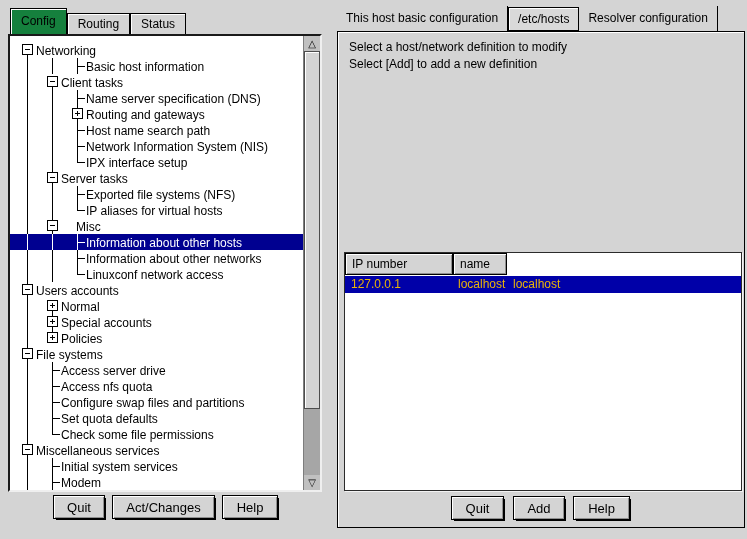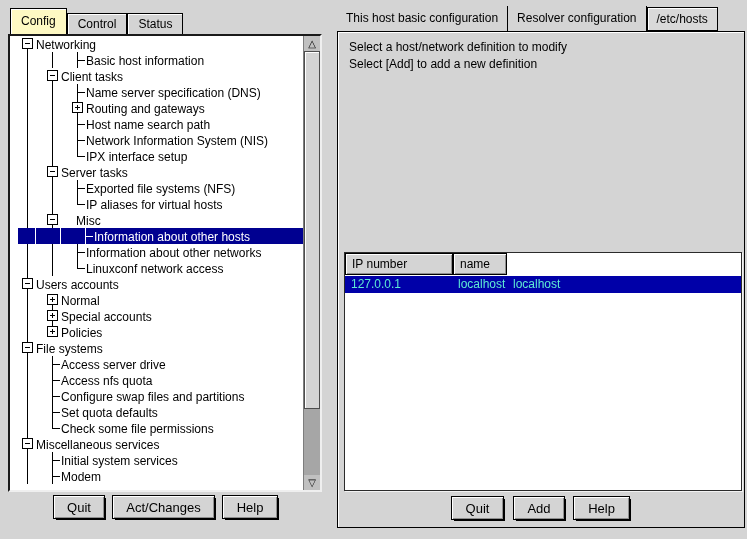--- a/index.html
+++ b/index.html
@@ -4,29 +4,29 @@
 <style>
   html,body{margin:0;padding:0;background:#d4d4d4;}
   .screen{position:relative;width:747px;height:539px;background:#d4d4d4;
           font-family:"Liberation Sans",sans-serif;font-size:12px;color:#000;overflow:hidden;}
   
   .tabbar{position:absolute;display:flex;align-items:flex-end;}
   .ltabs{left:10px;top:8px;height:26px;}
   .rtabs{left:337px;top:6px;height:25px;}
   .tab{box-sizing:border-box;background:#d4d4d4;border:1px solid #000;border-bottom:none;
        padding:0 10px;height:21px;line-height:20px;box-shadow:inset 1px 1px 0 #fff;cursor:default;}
-  .ltabs .tab.on{height:26px;line-height:25px;background:#fef9c3;}
+  .ltabs .tab.on{height:26px;line-height:25px;background:#15803d;}
   .rtabs .tab{border:none;box-shadow:none;border-right:1px solid #000;height:25px;line-height:24px;padding:0 9px;}
   .rtabs .tab.on{border:1px solid #000;box-shadow:inset 1px 1px 0 #fff;height:24px;line-height:22px;background:#d9d9d9;}
   
   .treebox{position:absolute;left:8px;top:34px;width:314px;height:458px;box-sizing:border-box;
            border:2px solid;border-color:#1a1a1a #efefef #efefef #1a1a1a;background:#fff;}
-  .rows{position:absolute;left:0;top:0;right:16px;bottom:0;overflow:hidden;}
+  .rows{position:absolute;left:0;top:0;right:16px;bottom:0;overflow:hidden;padding-top:6px;}
   .trow{position:relative;height:16px;line-height:16px;white-space:nowrap;}
-  .trow.sel{background:var(--selTree,#000090);margin-left:8px;}
+  .trow.sel{background:var(--selTree,#000090);}
   .tlab{position:absolute;top:1px;}
   .trow.sel .tlab{color:#fff;}
   .vline{position:absolute;width:1px;background:#000;}
   .hstub{position:absolute;width:8px;height:1px;background:#000;top:8px;}
   .trow.sel .vline,.trow.sel .hstub{background:#fff;}
   .nbox{position:absolute;width:11px;height:11px;top:2px;background:#fff;border:1px solid #000;box-sizing:border-box;}
   .nbox::before{content:"";position:absolute;left:2px;top:4px;width:5px;height:1px;background:#000;}
   .nbox.plus::after{content:"";position:absolute;left:4px;top:2px;width:1px;height:5px;background:#000;}
   
   .vscroll{position:absolute;top:0;right:0;bottom:0;width:16px;background:#c0c0c0;border-left:1px solid #7d7d7d;}
@@ -42,31 +42,31 @@
   
   .card{position:absolute;left:337px;top:31px;width:408px;height:497px;box-sizing:border-box;
         border:1px solid #000;box-shadow:inset 1px 1px 0 #fff;background:#d4d4d4;}
   .instr{position:absolute;left:11px;white-space:nowrap;}
   .tablebox{position:absolute;left:6px;top:220px;width:398px;height:239px;box-sizing:border-box;
             border:1px solid #2b2b2b;background:#fff;box-shadow:1px 1px 0 #f2f2f2;}
   .thead{display:flex;}
   .hcell{box-sizing:border-box;height:22px;line-height:20px;background:#d4d4d4;border:1px solid #000;
          box-shadow:inset 1px 1px 0 #fff,inset -1px -1px 0 #909090;padding-left:6px;}
   .trow2{display:flex;height:17px;line-height:17px;margin-top:1px;}
-  .trow2.sel{background:var(--selTable,#0000a8);color:#5eead4;}
+  .trow2.sel{background:var(--selTable,#0000a8);color:#eab308;}
   .tcell{box-sizing:border-box;overflow:hidden;white-space:nowrap;}
 </style>
 </head>
 <body>
 
 <div class="screen">
 
   <div class="tabbar ltabs" id="left-tabs">
       <div class="tab on">Config</div>
-      <div class="tab">Control</div>
+      <div class="tab">Routing</div>
       <div class="tab">Status</div>
     </div>
 
   <div class="treebox">
     <div class="rows" id="tree">
         <div class="trow">
           <span class="vline" style="left: 17px; top: 13px; height: 3px;"></span>
           <span class="nbox" style="left: 12px;"></span>
           <span class="tlab" style="left: 26px;">Networking</span>
         </div>
@@ -259,22 +259,22 @@
       </div>
     </div>
   </div>
 
   <button class="btn" style="left:53px;top:495px;width:52px;">Quit</button>
   <button class="btn" style="left:112px;top:495px;width:103px;">Act/Changes</button>
   <button class="btn" style="left:222px;top:495px;width:56px;">Help</button>
 
   <div class="tabbar rtabs" id="right-tabs">
       <div class="tab">This host basic configuration</div>
+      <div class="tab on">/etc/hosts</div>
       <div class="tab">Resolver configuration</div>
-      <div class="tab on">/etc/hosts</div>
     </div>
 
   <div class="card">
     <div class="instr" style="top:8px;">Select a host/network definition to modify</div>
     <div class="instr" style="top:25px;">Select [Add] to add a new definition</div>
 
     <div class="tablebox">
       <div class="thead" id="thead">
           <div class="hcell" style="width: 108px;">IP number</div>
           <div class="hcell" style="width: 54px;">name</div>

